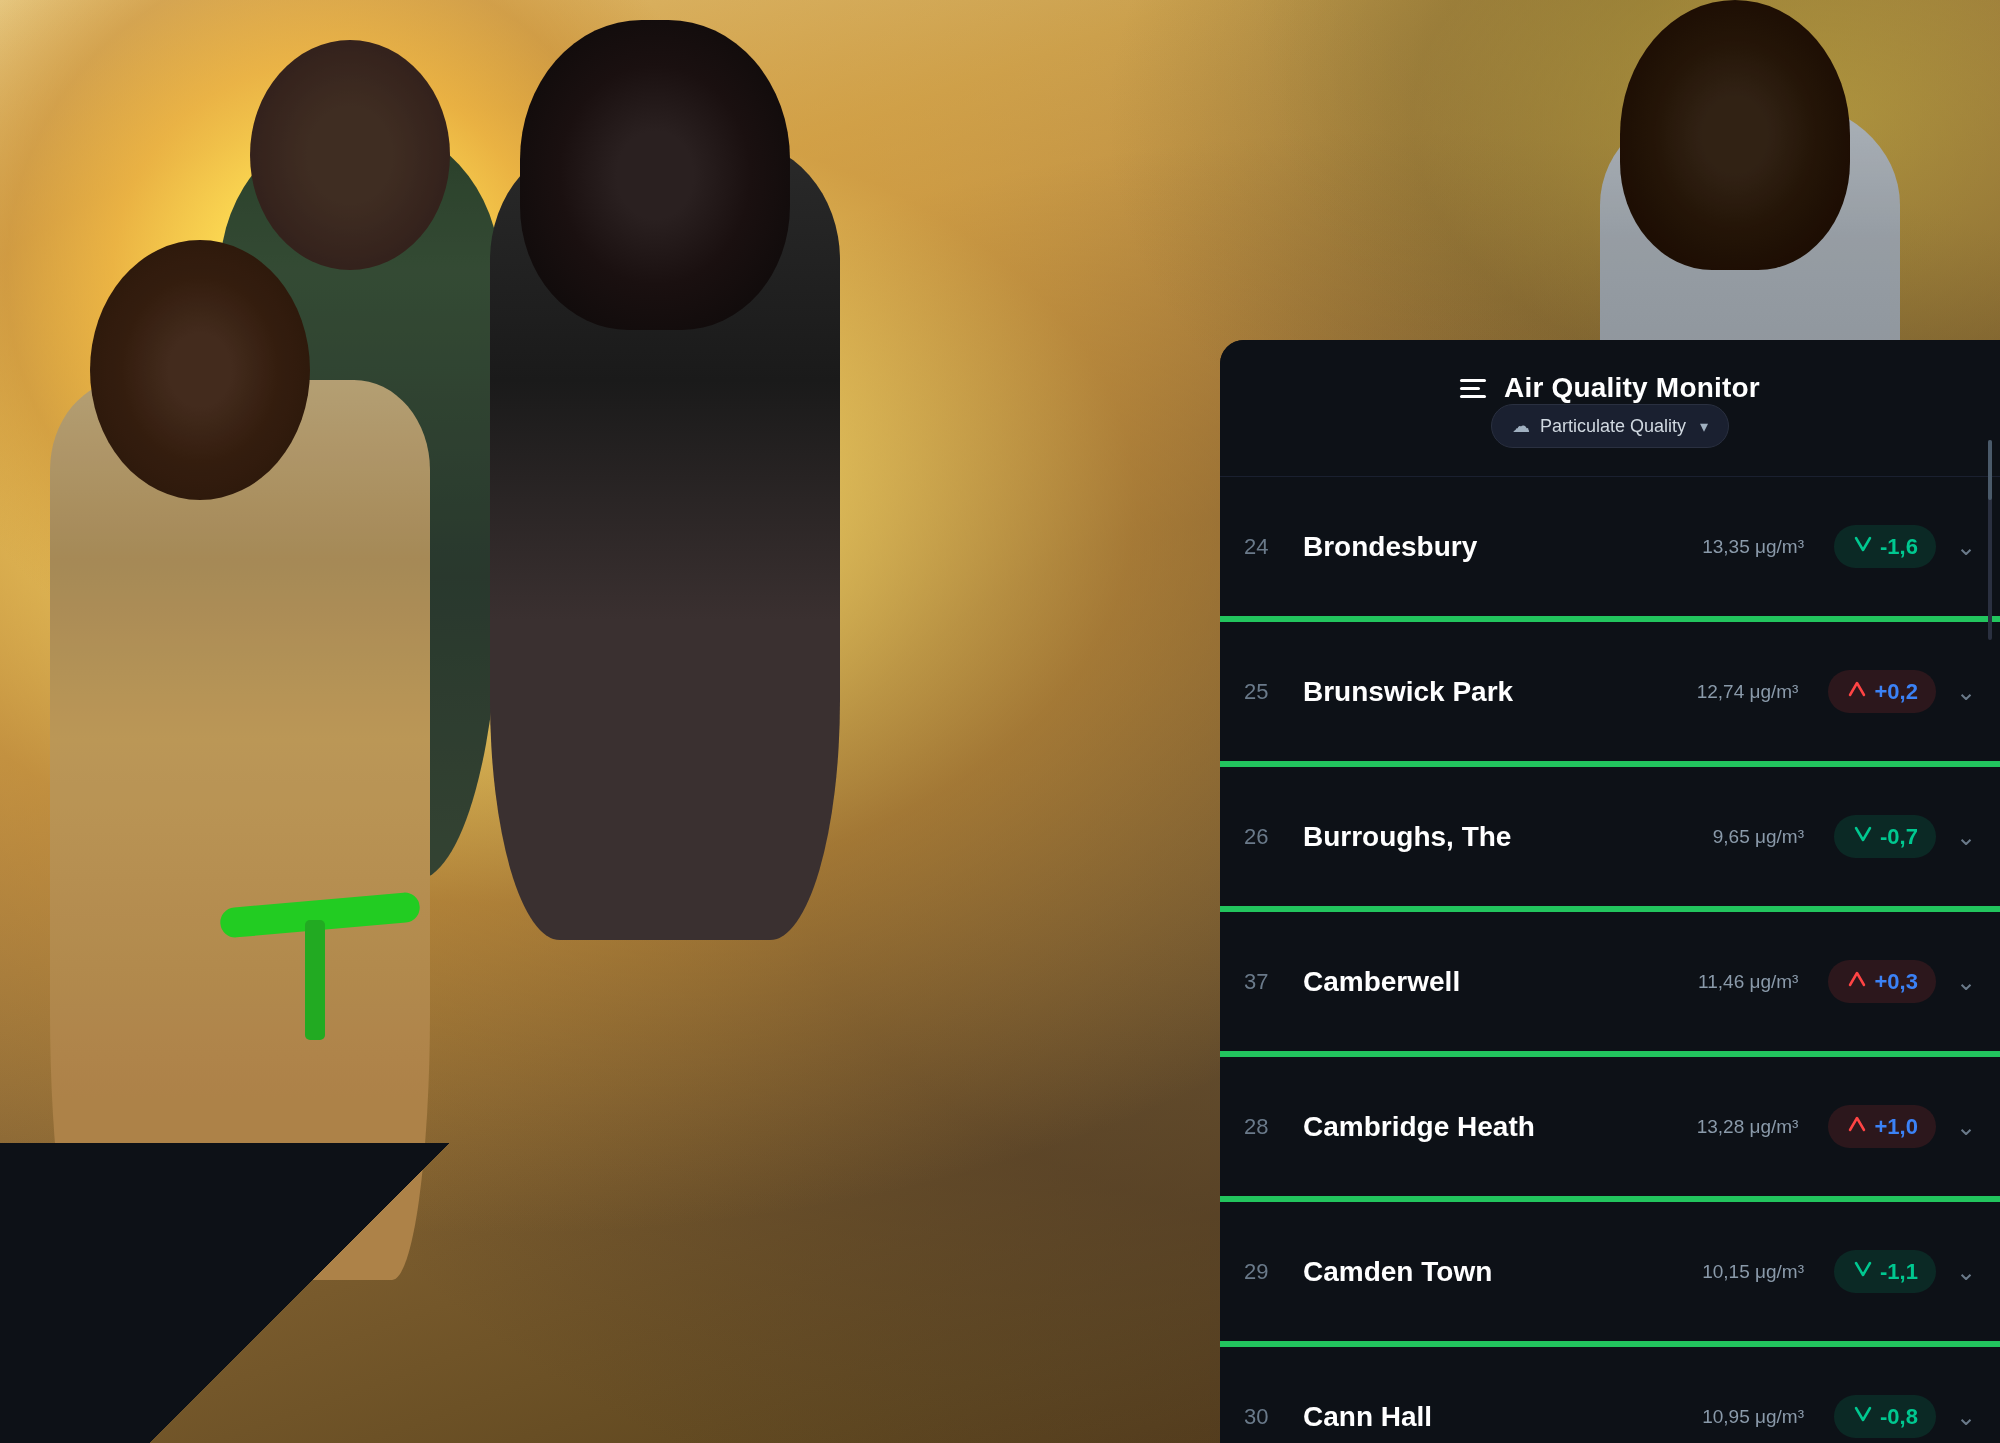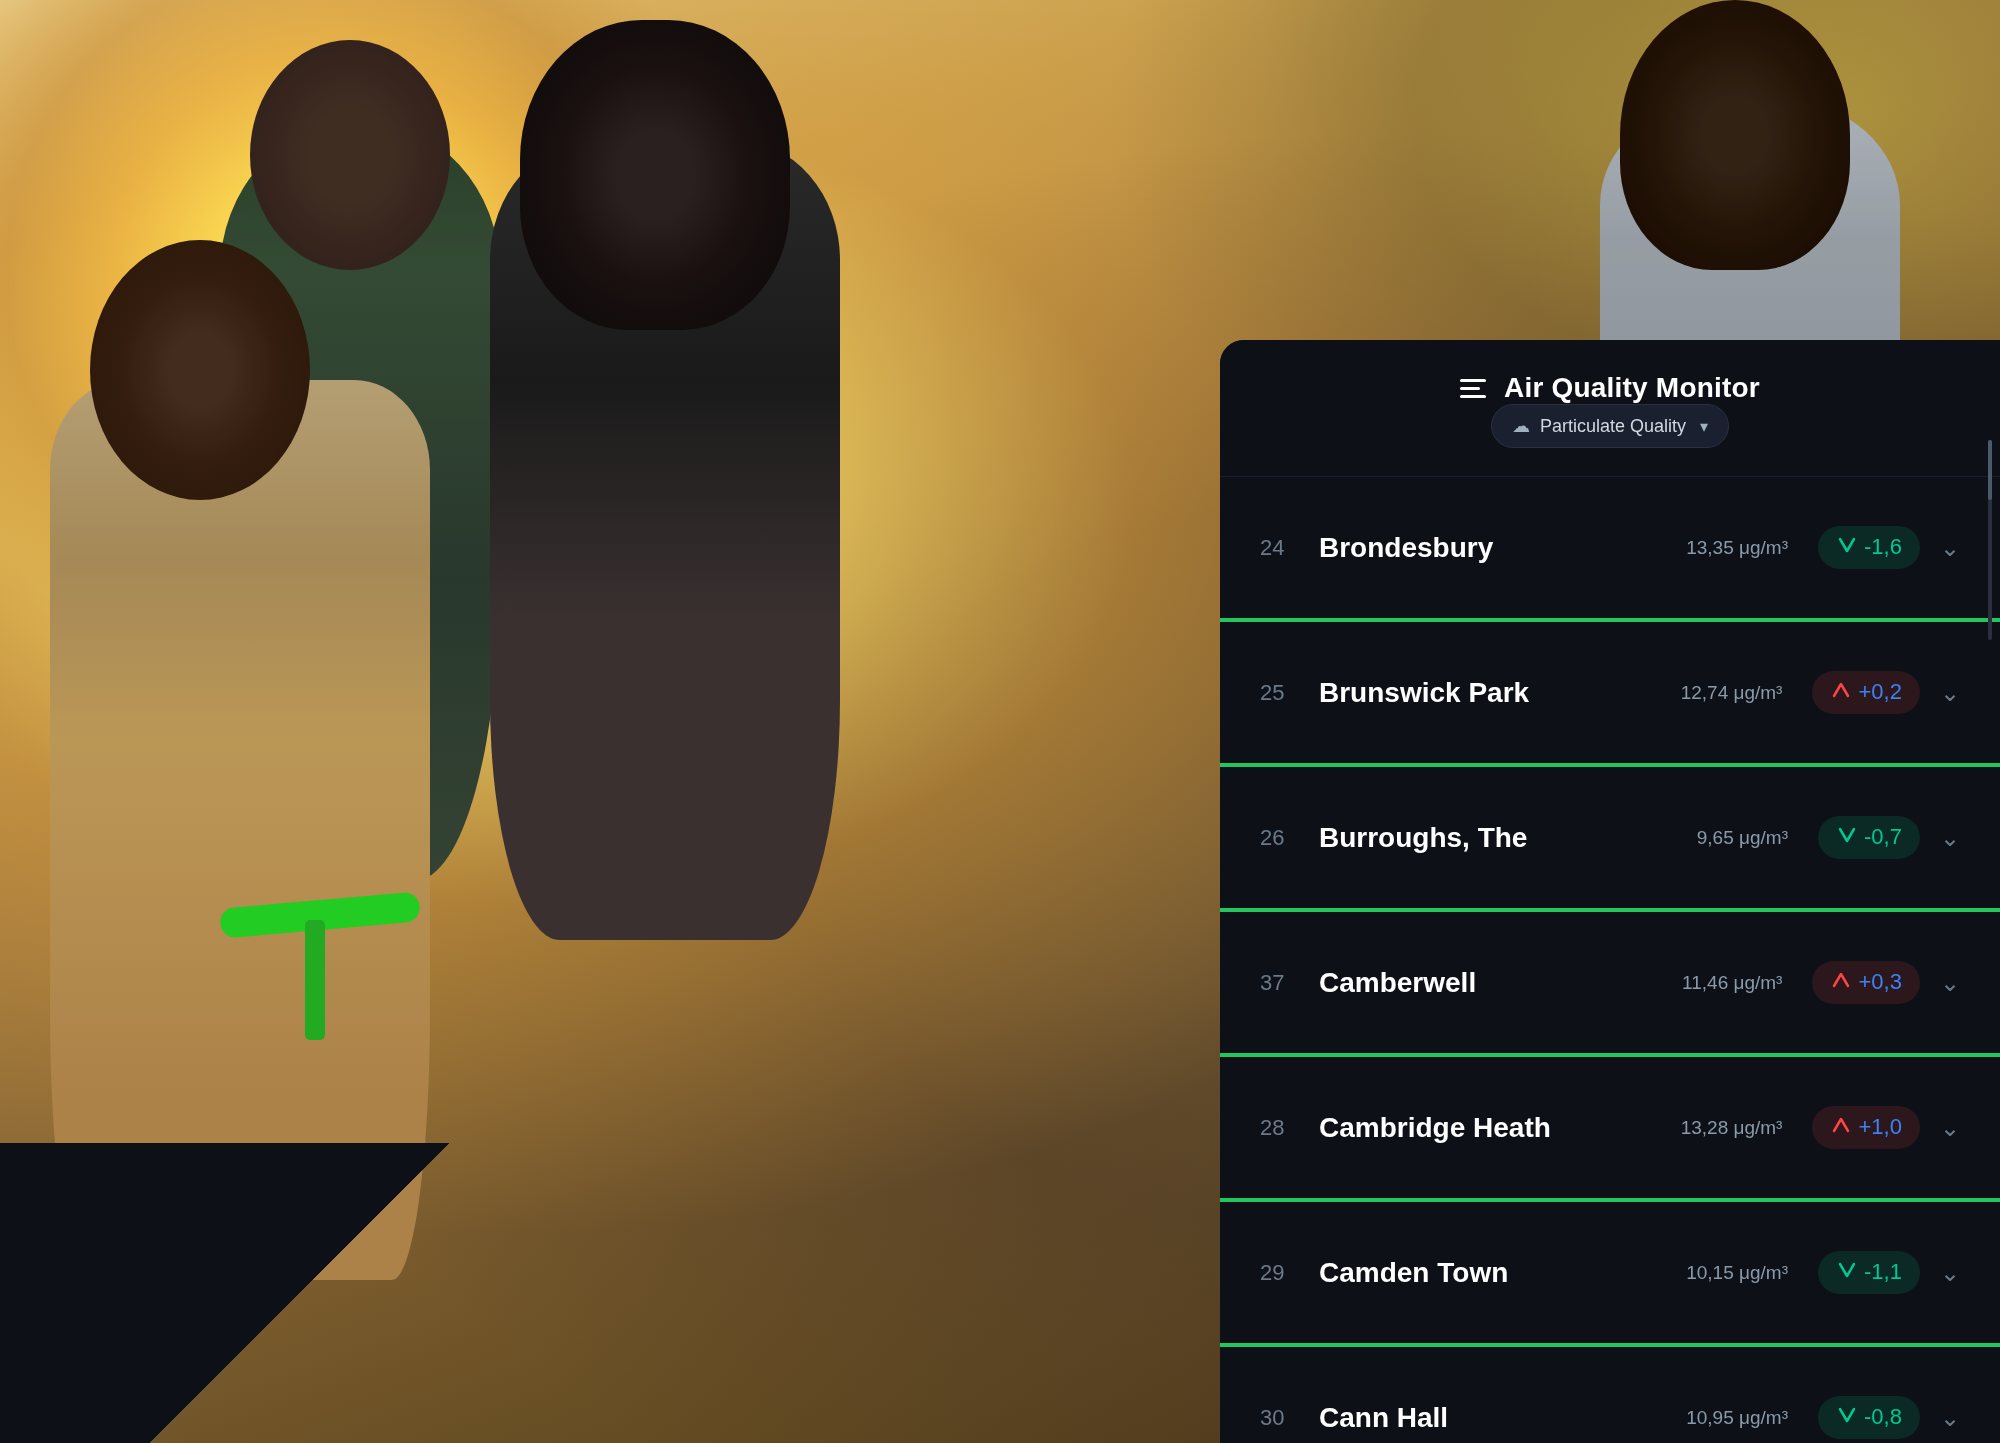--- a/index.html
+++ b/index.html
@@ -284,23 +284,23 @@
     .divider {
       width: 100%;
       height: 1px;
       background: #1a2030;
     }
 
     
     .list-row {
       display: flex;
       align-items: center;
-      padding: 0 40px;
+      padding: 0 24px;
       height: 145px;
-      border-bottom: 4px solid #22c55e;
+      border-bottom: 6px solid #22c55e;
       cursor: pointer;
       transition: background 0.15s;
     }
 
     .row-number {
       font-size: 22px;
       color: #6a7a8a;
       font-weight: 500;
       width: 50px;
       flex-shrink: 0;
@@ -317,26 +317,26 @@
     .row-value {
       font-size: 19px;
       color: #8a9aaa;
       font-weight: 400;
       margin-right: 30px;
       white-space: nowrap;
     }
 
     .row-badge {
       display: flex;
-      align-items: flex-start;
+      align-items: center;
       gap: 6px;
       padding: 8px 18px;
       border-radius: 30px;
       font-size: 22px;
-      font-weight: 400;
+      font-weight: 700;
       min-width: 100px;
       justify-content: center;
     }
 
     .row-badge.down {
       background: rgba(0, 180, 120, 0.15);
       color: #00c890;
     }
 
     .row-badge.up {

